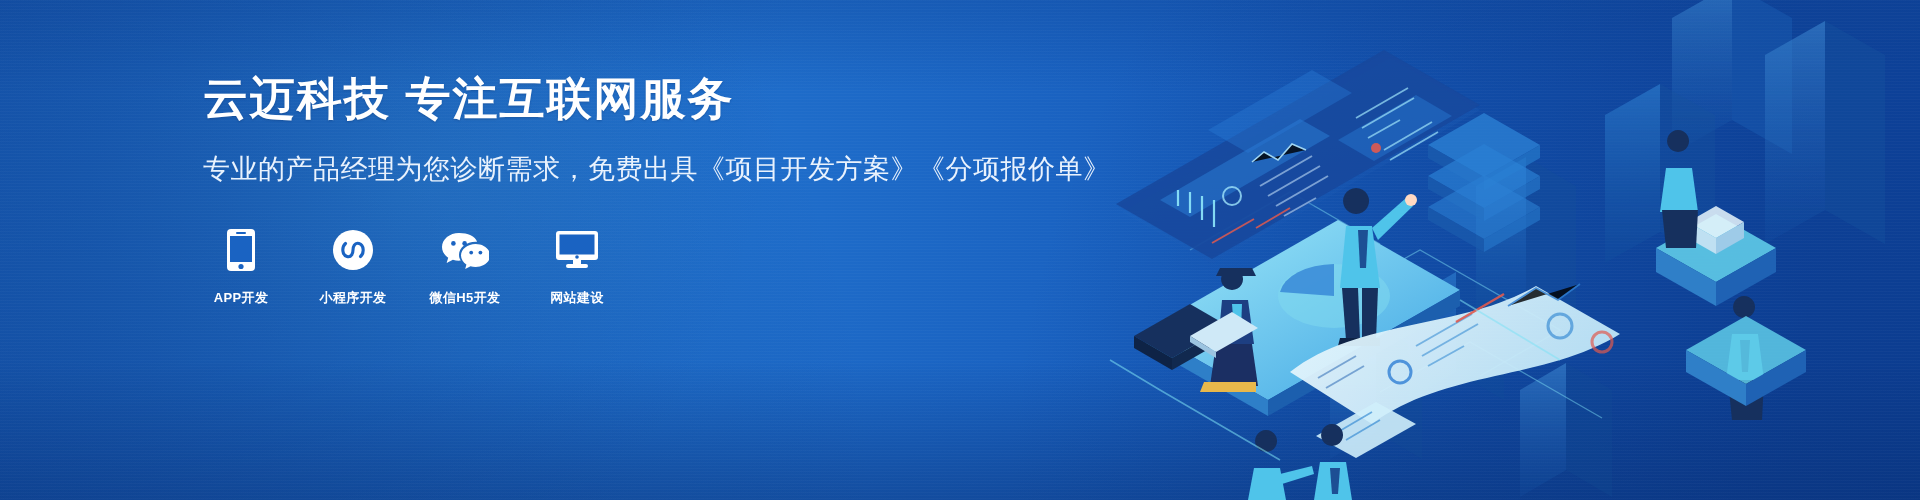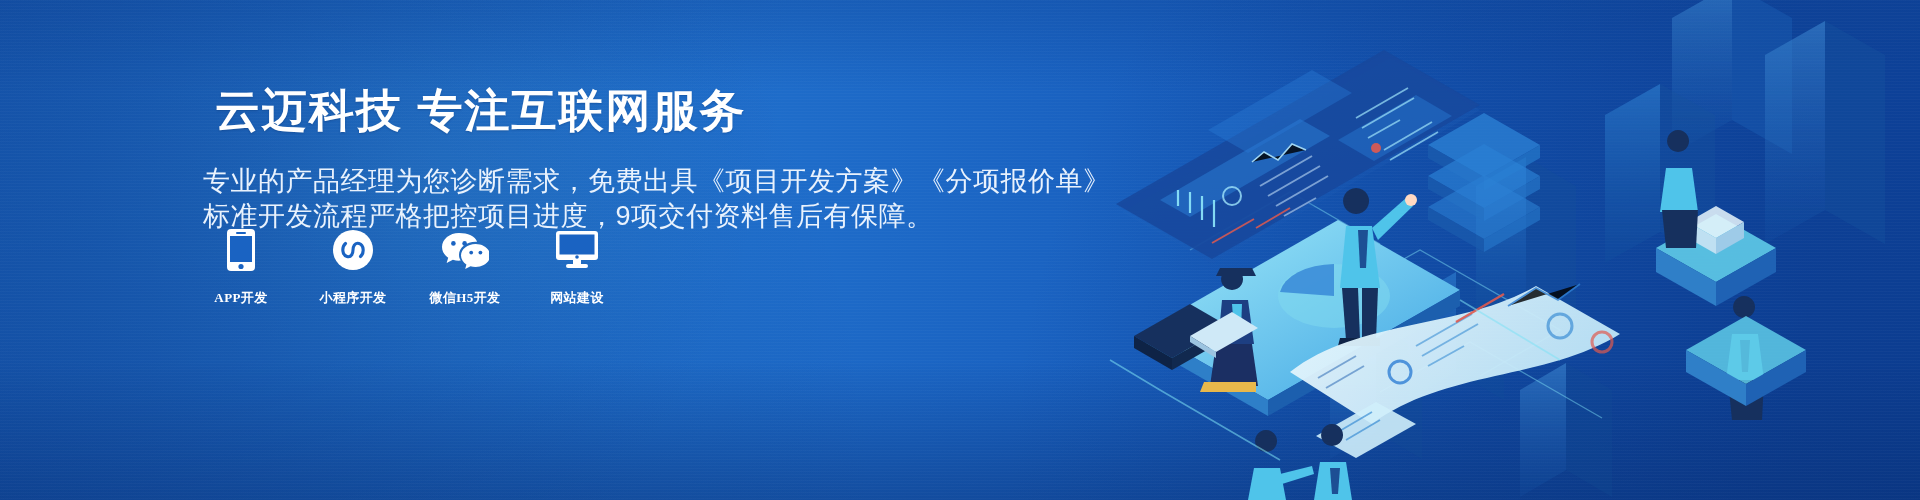--- a/index.html
+++ b/index.html
@@ -51,21 +51,21 @@
     top: 72px;
     width: 700px;
     z-index: 6;
   }
   .headline {
     color: #ffffff;
     font-size: 45px;
     font-weight: bold;
     letter-spacing: 2px;
     line-height: 1.18;
-    margin: 12px;
+    margin: 0;
     white-space: nowrap;
     text-shadow: 0 1px 2px rgba(6,40,95,.28);
   }
   .sub {
     margin-top: 27px;
     color: #e9f2fd;
     font-size: 27px;
     line-height: 35px;
     letter-spacing: .5px;
     white-space: nowrap;
@@ -81,21 +81,20 @@
     align-items: flex-start;
     gap: 36px;
     z-index: 6;
   }
   .svc {
     width: 76px;
     display: flex;
     flex-direction: column;
     align-items: center;
     cursor: pointer;
-    font-family: Liberation Serif, serif;
   }
   .svc .glyph {
     height: 44px;
     display: flex;
     align-items: center;
     justify-content: center;
   }
   .svc .glyph svg { display: block; }
   .svc .cap {
     margin-top: 17px;
@@ -341,21 +340,20 @@
       </g>
     </svg>
   </div>
 
   <div class="scan"></div>
 
   <div class="copy">
     <h1 class="headline">云迈科技 专注互联网服务</h1>
     <div class="sub">
       <span class="line">专业的产品经理为您诊断需求，免费出具《项目开发方案》《分项报价单》</span>
-      <span class="line">标准开发流程严格把控项目进度，9项交付资料售后有保障。</span>
     </div>
   </div>
 
   <div class="services">
 
     <div class="svc">
       <span class="glyph">
         <svg width="30" height="44" viewBox="0 0 30 44">
           <rect x="1" y="1" width="28" height="42" rx="4" fill="#fff"></rect>
           <rect x="4" y="8" width="22" height="26" fill="#1a63c2"></rect>

